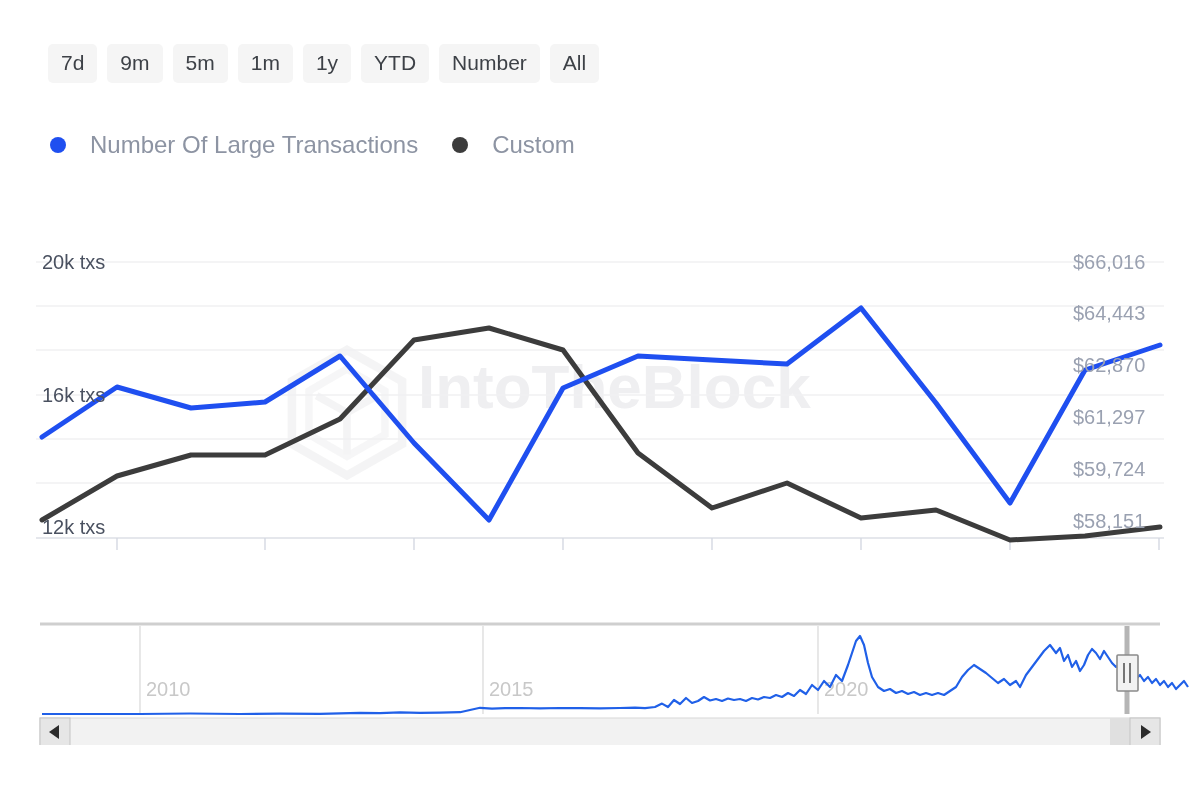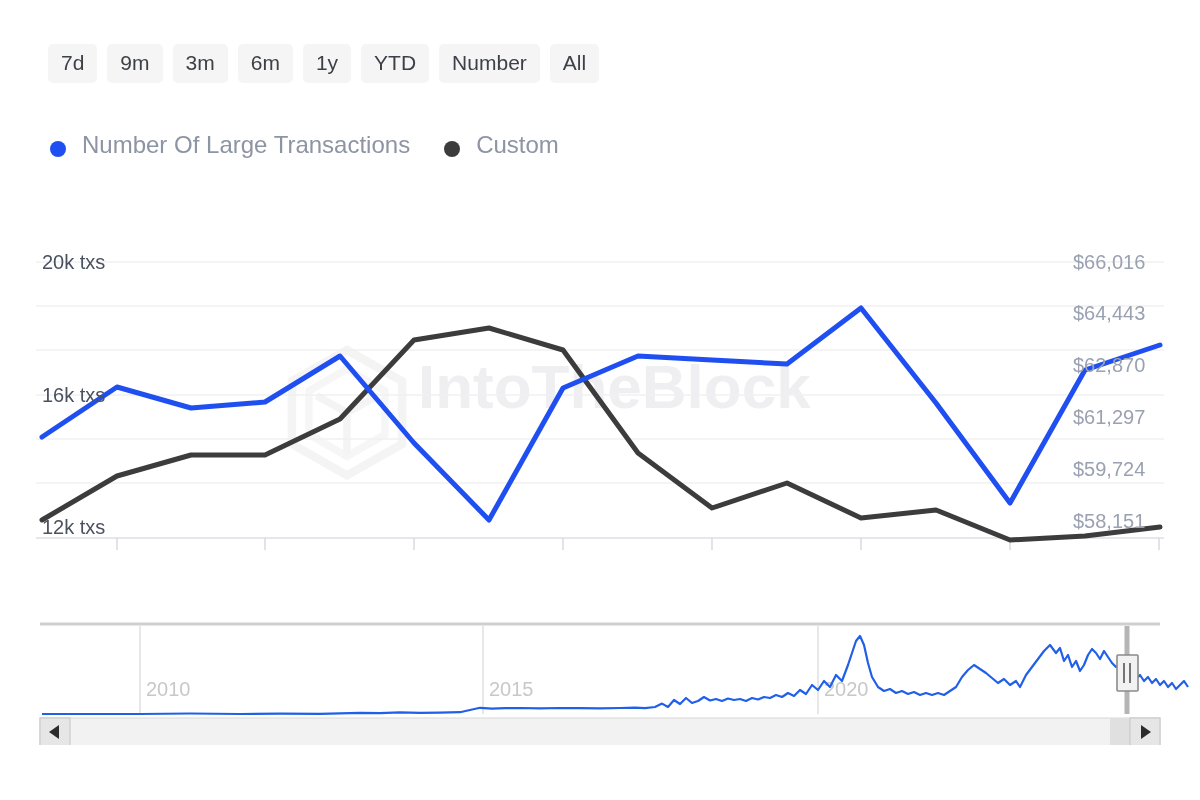--- a/index.html
+++ b/index.html
@@ -27,21 +27,21 @@
     line-height:1;
     cursor:pointer;
     white-space:nowrap;
   }
 
   
   .legend{
     position:absolute;left:50px;top:133px;
     display:flex;align-items:center;gap:34px;
   }
-  .legend-item{display:flex;align-items:flex-end;gap:16px;cursor:pointer;}
+  .legend-item{display:flex;align-items:center;gap:24px;cursor:pointer;}
   .legend-dot{width:16px;height:16px;border-radius:50%;display:block;}
   .legend-label{font-size:24px;color:#8d94a3;line-height:1;white-space:nowrap;}
 
   
   .chart-area{position:absolute;left:0;top:230px;width:1200px;height:330px;}
   .chart-svg{display:block;}
 
   .axis-label-left{
     font-size:20px;fill:#4a5160;
     font-family:"Liberation Sans", sans-serif;
@@ -71,22 +71,22 @@
   }
 </style>
 </head>
 <body>
 
 <div id="root">
 
   <div class="range-bar">
     <button class="range-btn">7d</button>
     <button class="range-btn">9m</button>
-    <button class="range-btn">3m</button>
-    <button class="range-btn">6m</button>
+    <button class="range-btn">5m</button>
+    <button class="range-btn">1m</button>
     <button class="range-btn">1y</button>
     <button class="range-btn">YTD</button>
     <button class="range-btn">Number</button>
     <button class="range-btn">All</button>
   </div>
 
   <div class="legend">
     <div class="legend-item">
       <span class="legend-dot" style="background:#1f4ff0"></span>
       <span class="legend-label">Number Of Large Transactions</span>

